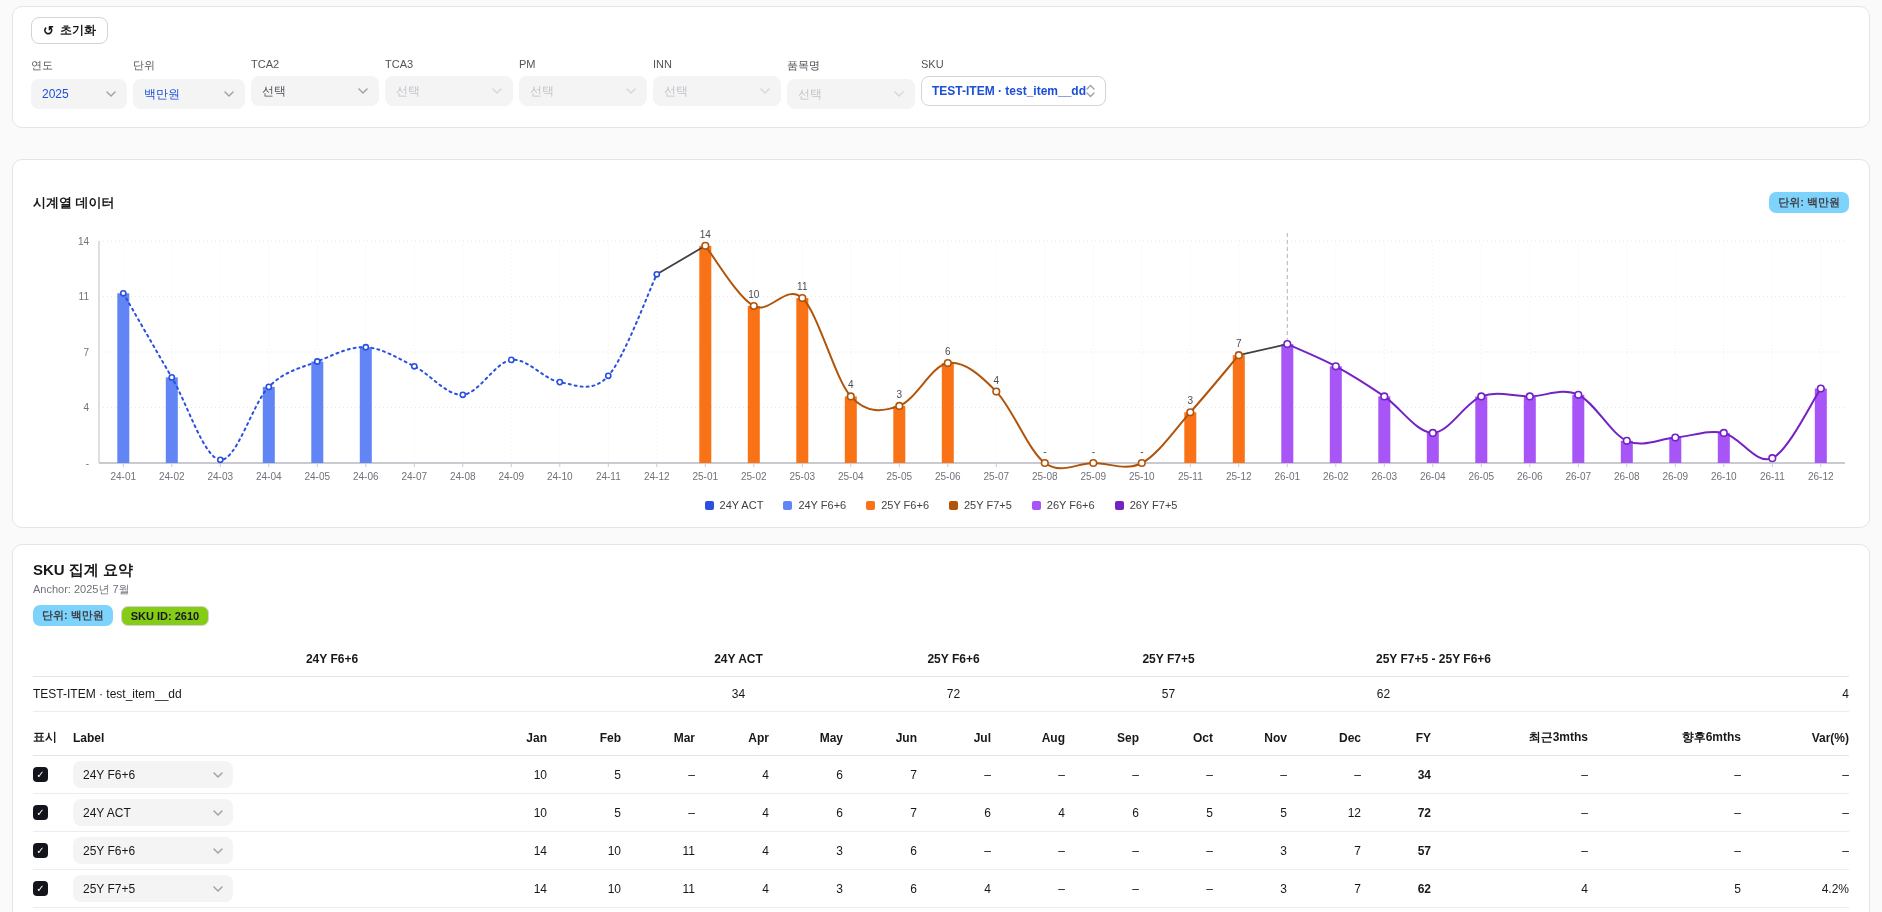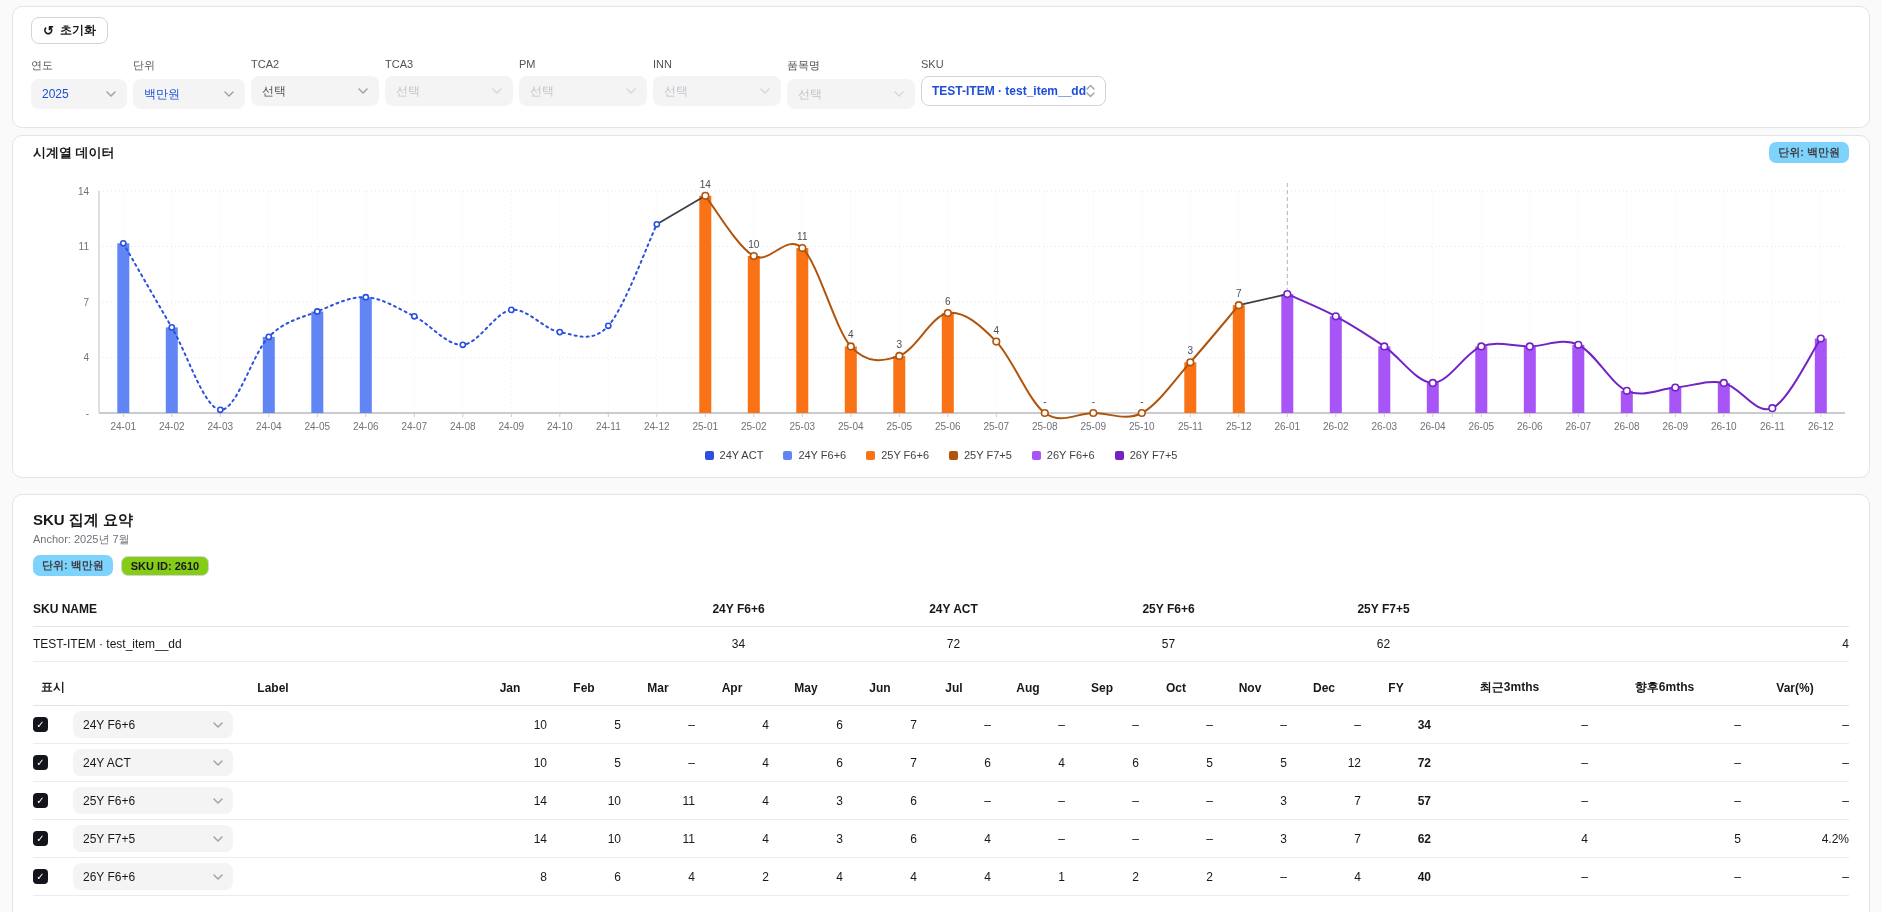--- a/index.html
+++ b/index.html
@@ -18,21 +18,21 @@
             align-items:center; justify-content:space-between; padding:0 10px; font-size:12px; cursor:pointer; }
   .select .sval { color:#1d4ed8; white-space:nowrap; overflow:hidden; }
   .select.ph .sval { color:#52525b; }
   .select.dis { cursor:default; }
   .select.dis .sval { color:#c2c5cb; }
   .select .chev { color:#a1a1aa; display:flex; align-items:center; }
   .select.dis .chev { color:#d7d8dc; }
   .select.combo { background:#fff; border:1px solid #d4d4d8; font-weight:700; }
 
   
-  .chart-card { margin-top:7px; padding:6px 20px 12px; }
+  .chart-card { margin-top:31px; padding:32px 20px 12px; }
   .chart-head { display:flex; justify-content:space-between; align-items:center; }
   .chart-head h2 { margin:0; font-size:13px; font-weight:700; }
   .badge { font-size:11px; font-weight:700; padding:3px 9px; border-radius:7px; display:inline-block; }
   .badge.gray { background:#7dd3fc; color:#3f3f46; }
   .badge.outline { background:#84cc16; border:1px solid #d4d4d8; color:#18181b; }
   #chart { display:block; width:100%; height:272px; margin-top:10px; }
   #chart text.tick { font-size:10px; fill:#71717a; }
   #chart text.dlabel { font-size:10px; fill:#4b4b55; }
   .legend { display:flex; justify-content:center; gap:20px; margin-top:4px; padding-bottom:4px; }
   .litem { display:flex; align-items:center; gap:6px; font-size:11px; color:#3f3f46; }
@@ -48,21 +48,21 @@
   .prow { display:grid; grid-template-columns:var(--pcols); align-items:center; }
   .prow.head { font-weight:700; border-bottom:1px solid #e4e4e7; }
   .prow.body { border-bottom:1px solid #ececf0; }
   .pcell { padding:10px 0; }
   .pcell.ctr { text-align:center; }
   .pcell.rgt { text-align:right; }
 
   .mgrid { --mcols:40px 400px repeat(12,74px) 70px 157px 153px 1fr; margin-top:8px; font-size:12px; }
   .mrow { display:grid; grid-template-columns:var(--mcols); align-items:center; }
   .mrow.head { font-weight:700; border-bottom:1px solid #e4e4e7; }
-  .mrow.head .mcell { padding:9px 0;text-align:center; }
+  .mrow.head .mcell { padding:9px 0; }
   .mrow.body { border-bottom:1px solid #ececf0; height:38px; }
   .mcell.num { text-align:right; }
   .mcell.fy { font-weight:700; }
   .checkbox { width:15px; height:15px; background:#14141c; border-radius:4px; color:#fff; font-size:10px;
               display:flex; align-items:center; justify-content:center; cursor:pointer; }
   .row-select { width:160px; height:27px; background:#f4f4f5; border-radius:8px; display:flex; align-items:center;
                 justify-content:space-between; padding:0 10px; font-size:12px; color:#18181b; cursor:pointer; }
   .row-select .chev { color:#a1a1aa; display:flex; }
 </style>
 </head>
@@ -425,25 +425,25 @@
 
   <section class="card summary-card">
     <h2>SKU 집계 요약</h2>
     <div class="anchor">Anchor: 2025년 7월</div>
     <div class="badges">
       <span class="badge gray">단위: 백만원</span>
       <span class="badge outline">SKU ID: 2610</span>
     </div>
     <div class="pgrid" id="pivot">
         <div class="prow head">
-          <div class="pcell">SKU NAME</div>
           <div class="pcell ctr">24Y F6+6</div>
           <div class="pcell ctr">24Y ACT</div>
           <div class="pcell ctr">25Y F6+6</div>
           <div class="pcell ctr">25Y F7+5</div>
+          <div class="pcell rgt">25Y F7+5 - 25Y F6+6</div>
         </div>
         <div class="prow body">
           <div class="pcell">TEST-ITEM · test_item__dd</div>
           <div class="pcell ctr">34</div>
           <div class="pcell ctr">72</div>
           <div class="pcell ctr">57</div>
           <div class="pcell ctr">62</div>
           <div class="pcell rgt">4</div>
         </div>
       </div>

